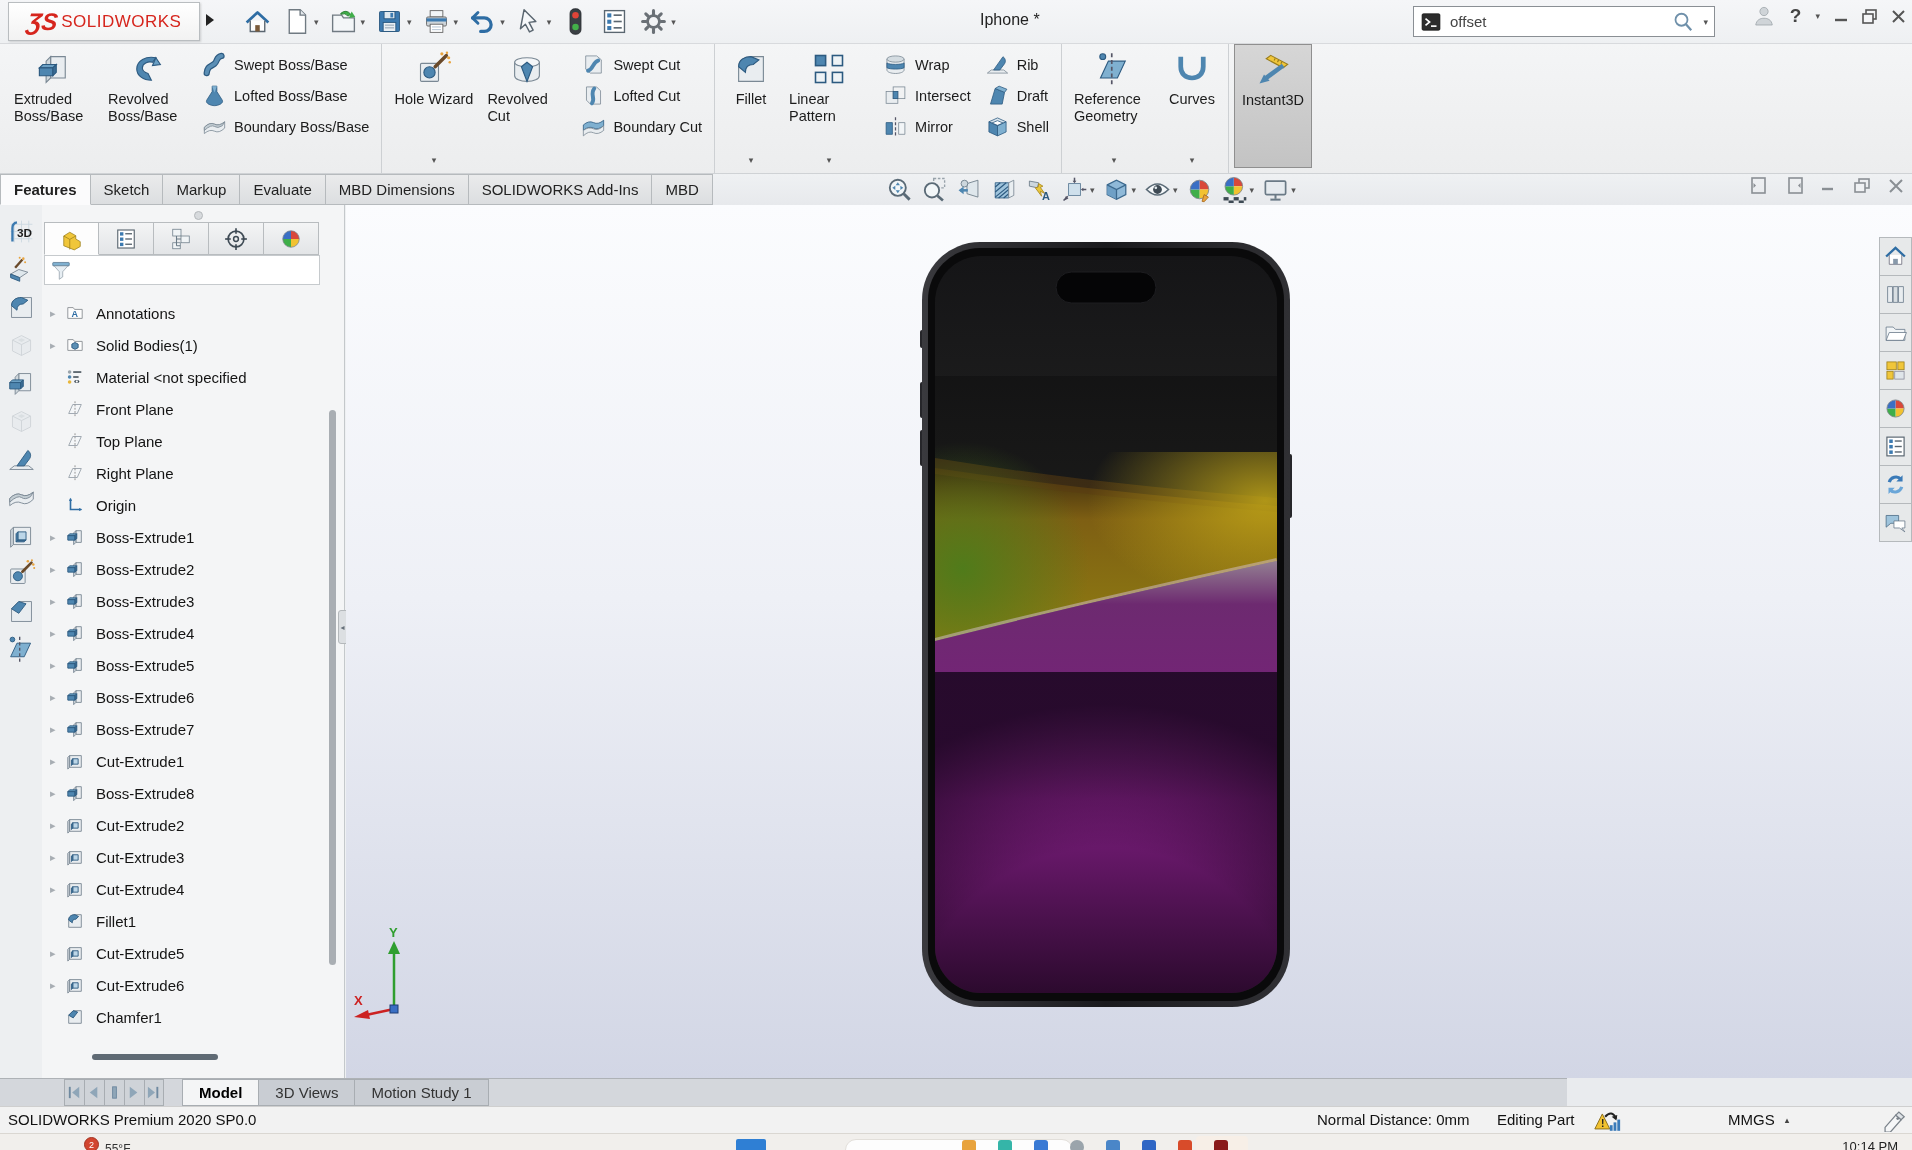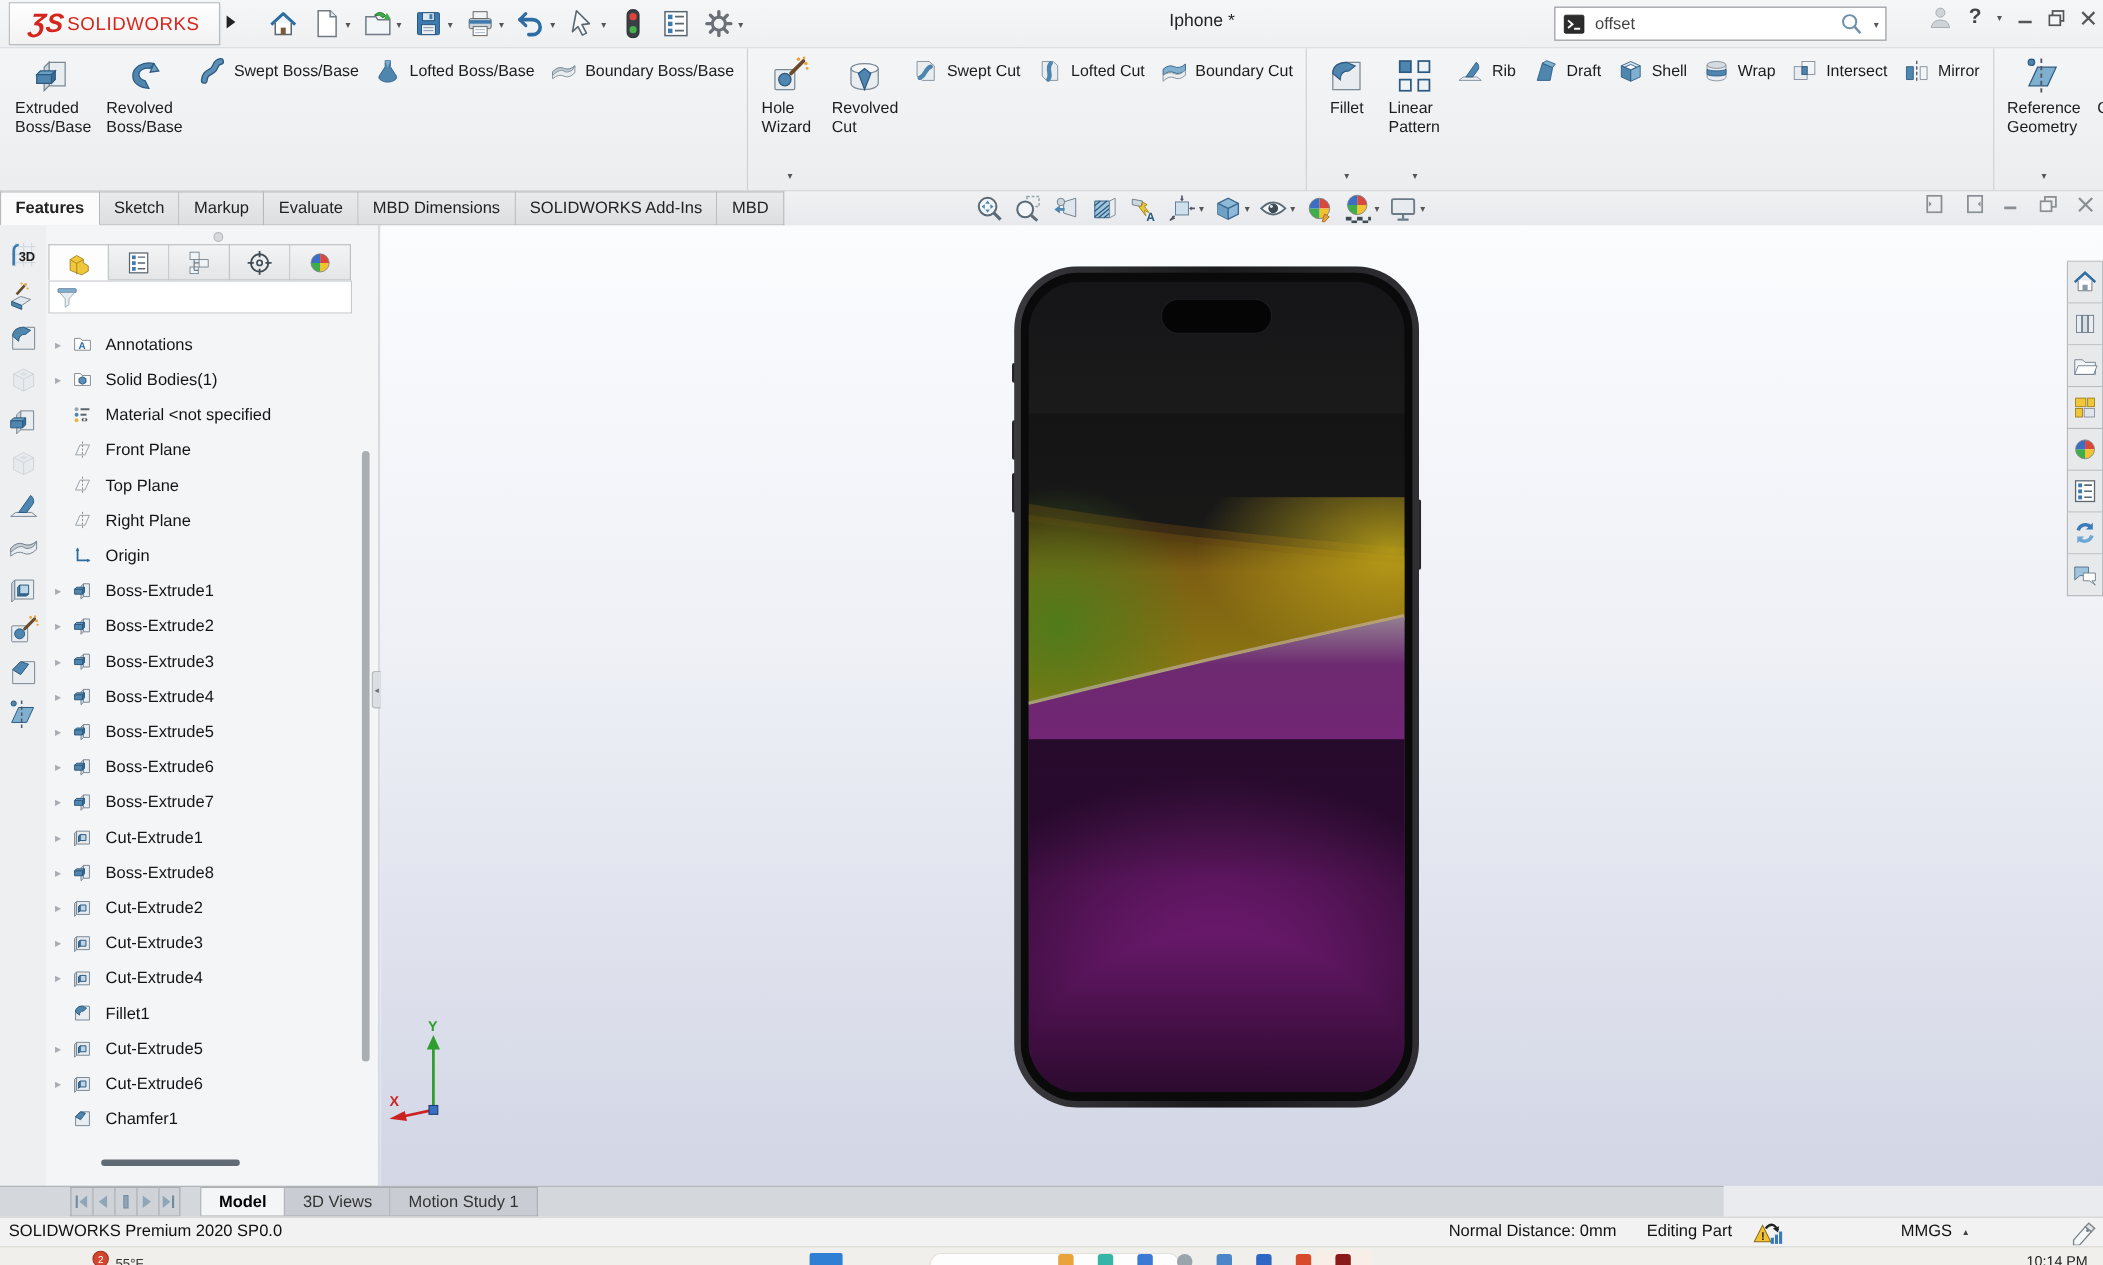--- a/index.html
+++ b/index.html
@@ -10,35 +10,35 @@
 
   
   #titlebar{position:absolute;left:0;top:0;width:1912px;height:44px;background:linear-gradient(#f5f6f8,#eef0f2);border-bottom:1px solid #d8dadd}
   #logo-panel{position:absolute;left:8px;top:2px;width:192px;height:39px;background:linear-gradient(#ffffff,#f2f2f2);border:1px solid #b9bdc0;display:flex;align-items:center;justify-content:center;box-shadow:1px 1px 2px rgba(0,0,0,.15)}
   #logo-panel .ds{font-style:italic;font-weight:bold;font-size:24px;color:#d6251d;transform:skewX(-8deg);margin-right:4px}
   #logo-panel .solid{font-weight:normal;font-size:17px;color:#d6251d;letter-spacing:.5px}
   #logo-panel .works{font-weight:normal;font-size:17px;color:#d6251d;letter-spacing:.5px}
   #logo-expand{position:absolute;left:206px;top:14px;width:0;height:0;border-left:8px solid #222;border-top:6px solid transparent;border-bottom:6px solid transparent}
   #tb-icons{position:absolute;left:240px;top:4px;display:flex;align-items:center;gap:4px}
   .tb-btn{display:flex;align-items:center;gap:3px;padding:3px;border-radius:2px}
-  #doc-title{position:absolute;left:1063px;top:11px;font-size:16px;color:#222}
+  #doc-title{position:absolute;left:980px;top:11px;font-size:16px;color:#222}
   #search-box{position:absolute;left:1413px;top:6px;width:302px;height:31px;background:#fff;border:1px solid #8a8f94;display:flex;align-items:center;padding:0 6px;gap:8px}
   #search-box input{border:none;outline:none;flex:1;font-size:15px;color:#444;font-family:"Liberation Sans",sans-serif;background:transparent}
   #title-right{position:absolute;right:6px;top:4px;display:flex;align-items:center;gap:14px}
   .winbtn{color:#555;display:flex;align-items:center}
 
   
   #ribbon{position:absolute;left:0;top:44px;width:1912px;height:130px;background:linear-gradient(#f4f5f6,#ecedee);border-bottom:1px solid #cfd2d5;display:flex;align-items:stretch;padding-left:2px}
   .rib-group{display:flex;align-items:stretch;padding:0 5px;border-right:1px solid #cdd0d3}
   .rib-group:last-child{border-right:none}
   .rib-large{display:flex;flex-direction:column;align-items:center;height:124px;padding:7px 7px 2px;min-width:62px;max-width:94px}
   .rib-large .lbl{font-size:14.5px;line-height:17px;text-align:left;margin-top:4px}
   .rib-large .dd{margin-top:auto;height:11px}
   .rib-large.active{background:linear-gradient(#d6d6d6,#c3c3c3);border:1px solid #8f8f8f}
-  .rib-stack{display:flex;flex-direction:row;padding-top:5px}
+  .rib-stack{display:flex;flex-direction:column;padding-top:5px}
   .rib-small{display:flex;align-items:center;gap:7px;height:31px;padding:0 7px;white-space:nowrap;font-size:14.5px}
 
   
   #tabrow{position:absolute;left:0;top:174px;width:1912px;height:31px;background:linear-gradient(#eff1f3,#e7e9ec)}
   #ctabs{display:flex;height:31px}
   .ctab{height:31px;line-height:29px;padding:0 13px;background:linear-gradient(#eaebec,#dcdee0);border:1px solid #b6babd;border-left:none;color:#222}
   .ctab:first-child{border-left:1px solid #b6babd}
   .ctab.active{background:#fbfbfc;font-weight:bold;border-bottom-color:#fbfbfc}
   #headsup{position:absolute;left:885px;top:1px;display:flex;align-items:center;gap:6px}
   .hu-btn{display:flex;align-items:center;gap:2px;padding:1px}
@@ -366,45 +366,20 @@
           <svg width="36" height="36" viewBox="0 0 32 32">
             <g stroke="#2c5a80" stroke-width="1.4">
               <rect x="4" y="4" width="9" height="9" fill="#4e86b0"></rect>
               <rect x="19" y="4" width="9" height="9" fill="#eef3f6"></rect>
               <rect x="4" y="19" width="9" height="9" fill="#eef3f6"></rect>
               <rect x="19" y="19" width="9" height="9" fill="#eef3f6"></rect>
             </g>
           </svg>
           <span class="lbl">Linear Pattern</span>
           <span class="dd">▾</span>
-        </div>
-        <div class="rib-stack">
-          <div class="rib-small">
-            <svg width="25" height="25" viewBox="0 0 32 32">
-              <path d="M3 27h26l-5-4H8z" fill="#e9edf0" stroke="#7a8894"></path>
-              <path d="M11 23 23 6c3 2 4 6 2 9l-6 8z" fill="#4e86b0" stroke="#2c5a80"></path>
-            </svg>
-            <span>Rib</span>
-          </div>
-          <div class="rib-small">
-            <svg width="25" height="25" viewBox="0 0 32 32">
-              <path d="M7 27 13 7l12 5-3 15z" fill="#4e86b0" stroke="#2c5a80"></path>
-              <path d="M13 7l5-3 10 4-3 4z" fill="#7fb0d0" stroke="#2c5a80"></path>
-            </svg>
-            <span>Draft</span>
-          </div>
-          <div class="rib-small">
-            <svg width="25" height="25" viewBox="0 0 32 32">
-              <path d="M5 10l11-5 11 5-11 5z" fill="#d8e4ed" stroke="#2c5a80"></path>
-              <path d="M5 10v13l11 5V15z" fill="#4e86b0" stroke="#2c5a80"></path>
-              <path d="M27 10v13l-11 5V15z" fill="#7fb0d0" stroke="#2c5a80"></path>
-              <path d="M9 11.5l7-3 7 3-7 3z" fill="#fff" stroke="#2c5a80"></path>
-            </svg>
-            <span>Shell</span>
-          </div>
         </div>
         <div class="rib-stack">
           <div class="rib-small">
             <svg width="25" height="25" viewBox="0 0 32 32">
               <path d="M5 9v14c0 2.5 5 4.5 11 4.5S27 25.5 27 23V9" fill="#e9edf0" stroke="#7a8894"></path>
               <ellipse cx="16" cy="9" rx="11" ry="4" fill="#d4dce1" stroke="#7a8894"></ellipse>
               <path d="M5 14c3 2.5 19 2.5 22 0v6c-3 2.5-19 2.5-22 0z" fill="#4e86b0" stroke="#2c5a80"></path>
             </svg>
             <span>Wrap</span>
           </div>
@@ -416,20 +391,45 @@
             </svg>
             <span>Intersect</span>
           </div>
           <div class="rib-small">
             <svg width="25" height="25" viewBox="0 0 32 32">
               <path d="M4 11h8v15H4z" fill="#4e86b0" stroke="#2c5a80"></path>
               <path d="M20 11h8v15h-8z" fill="#f2f5f7" stroke="#7a8894"></path>
               <line x1="16" y1="4" x2="16" y2="29" stroke="#556" stroke-dasharray="4 2.5" stroke-width="1.6"></line>
             </svg>
             <span>Mirror</span>
+          </div>
+        </div>
+        <div class="rib-stack">
+          <div class="rib-small">
+            <svg width="25" height="25" viewBox="0 0 32 32">
+              <path d="M3 27h26l-5-4H8z" fill="#e9edf0" stroke="#7a8894"></path>
+              <path d="M11 23 23 6c3 2 4 6 2 9l-6 8z" fill="#4e86b0" stroke="#2c5a80"></path>
+            </svg>
+            <span>Rib</span>
+          </div>
+          <div class="rib-small">
+            <svg width="25" height="25" viewBox="0 0 32 32">
+              <path d="M7 27 13 7l12 5-3 15z" fill="#4e86b0" stroke="#2c5a80"></path>
+              <path d="M13 7l5-3 10 4-3 4z" fill="#7fb0d0" stroke="#2c5a80"></path>
+            </svg>
+            <span>Draft</span>
+          </div>
+          <div class="rib-small">
+            <svg width="25" height="25" viewBox="0 0 32 32">
+              <path d="M5 10l11-5 11 5-11 5z" fill="#d8e4ed" stroke="#2c5a80"></path>
+              <path d="M5 10v13l11 5V15z" fill="#4e86b0" stroke="#2c5a80"></path>
+              <path d="M27 10v13l-11 5V15z" fill="#7fb0d0" stroke="#2c5a80"></path>
+              <path d="M9 11.5l7-3 7 3-7 3z" fill="#fff" stroke="#2c5a80"></path>
+            </svg>
+            <span>Shell</span>
           </div>
         </div>
       </div>
       <div class="rib-group">
         <div class="rib-large">
           <svg width="36" height="36" viewBox="0 0 32 32">
             <path d="M11 9h15l-7 15H4z" fill="#7fb0d0" stroke="#2c5a80"></path>
             <line x1="14" y1="2" x2="14" y2="30" stroke="#556" stroke-dasharray="3.5 2.5" stroke-width="1.5"></line>
             <circle cx="6" cy="5" r="2.6" fill="#4e86b0" stroke="#2c5a80"></circle>
           </svg>

